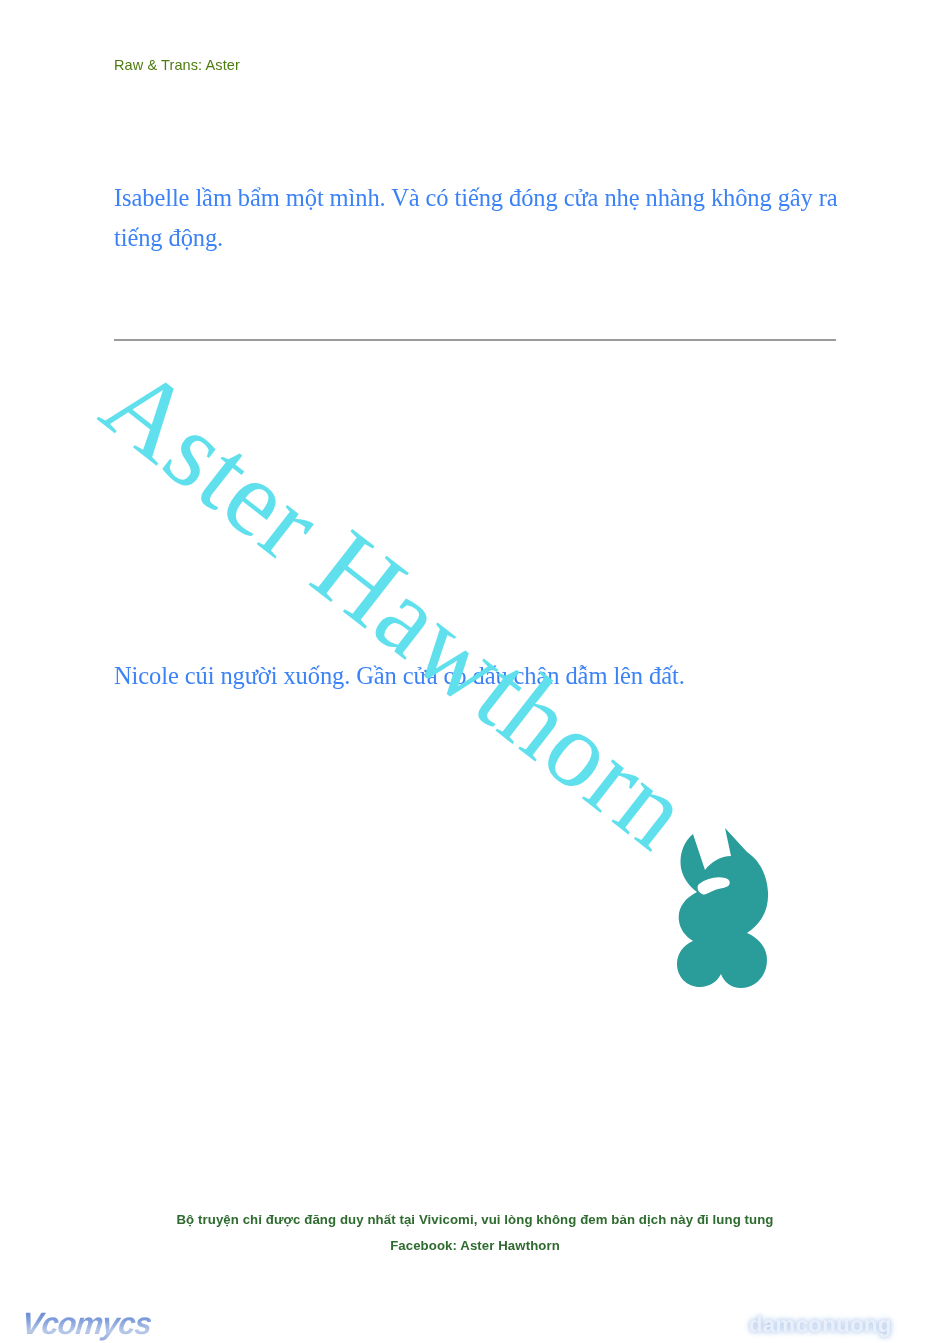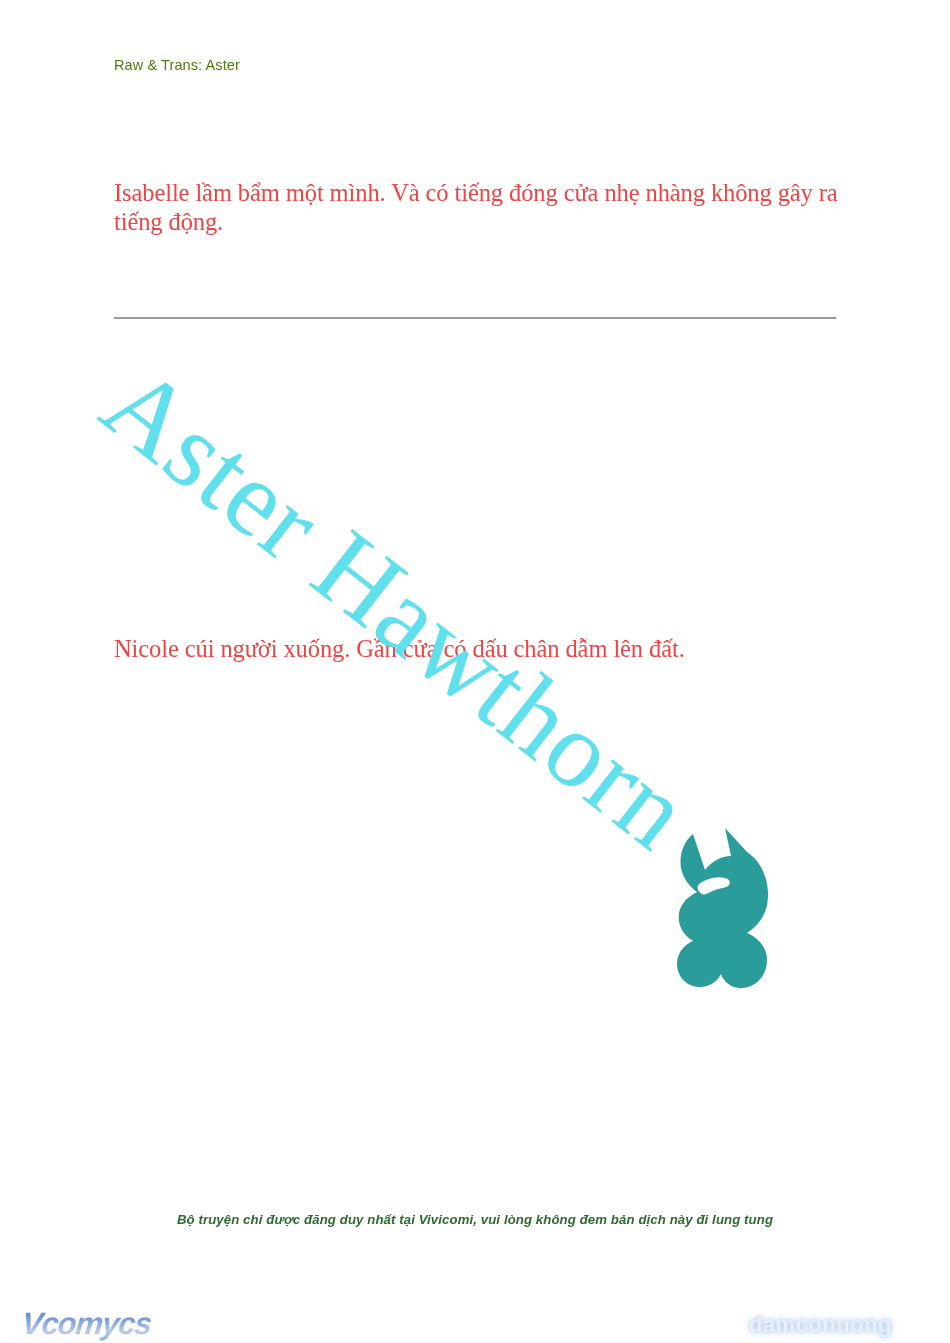--- a/index.html
+++ b/index.html
@@ -34,22 +34,22 @@
   
   .content {
     position: absolute;
     left: 114px;
     top: 178px;
     width: 724px;
   }
   .para {
     font-family: "Liberation Serif", serif;
     font-size: 24.5px;
-    line-height: 29px;
-    color: #ef4444;
+    line-height: 40px;
+    color: #3b82f6;
     margin: 0;
     letter-spacing: -0.1px;
   }
   .gap-a { height: 81px; }
   .gap-b { height: 62px; }
   .gap-c { height: 85px; }
   .gap-d { height: 84px; }
   .gap-e { height: 84px; }
   .gap-f { height: 82px; }
 
@@ -98,21 +98,20 @@
 
   
   .credit {
     position: absolute;
     left: 0;
     top: 1207px;
     width: 950px;
     text-align: center;
     font-family: "Liberation Sans", sans-serif;
     font-weight: bold;
-    font-style: italic;
     font-size: 13.2px;
     line-height: 26px;
     color: #2e6b2e;
     letter-spacing: 0.1px;
   }
   .credit div { white-space: nowrap; }
 
   
   .bottom-bar {
     position: absolute;
@@ -211,20 +210,21 @@
         C52,52 62,50 70,52
         C74,53 76,56 74,59
         C72,62 66,62 60,64
         C54,66 50,70 47,68
         C43,66 41,61 44,58 Z"></path>
     </svg>
   </div>
 
   <div class="credit">
     <div>Bộ truyện chỉ được đăng duy nhất tại Vivicomi, vui lòng không đem bản dịch này đi lung tung</div>
+    <div>Facebook: Aster Hawthorn</div>
   </div>
 
   <div class="bottom-bar"></div>
 
   <div class="brand-logo">Vcomycs</div>
 
   <div class="site-mark">damconuong</div>
 
 </div>
 

